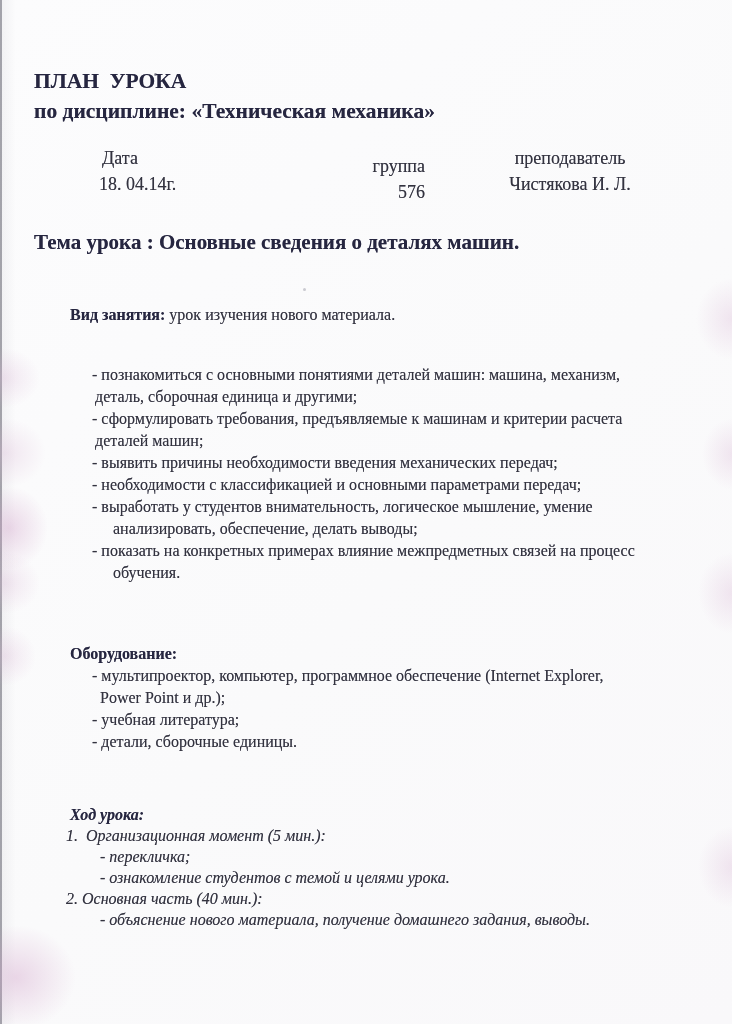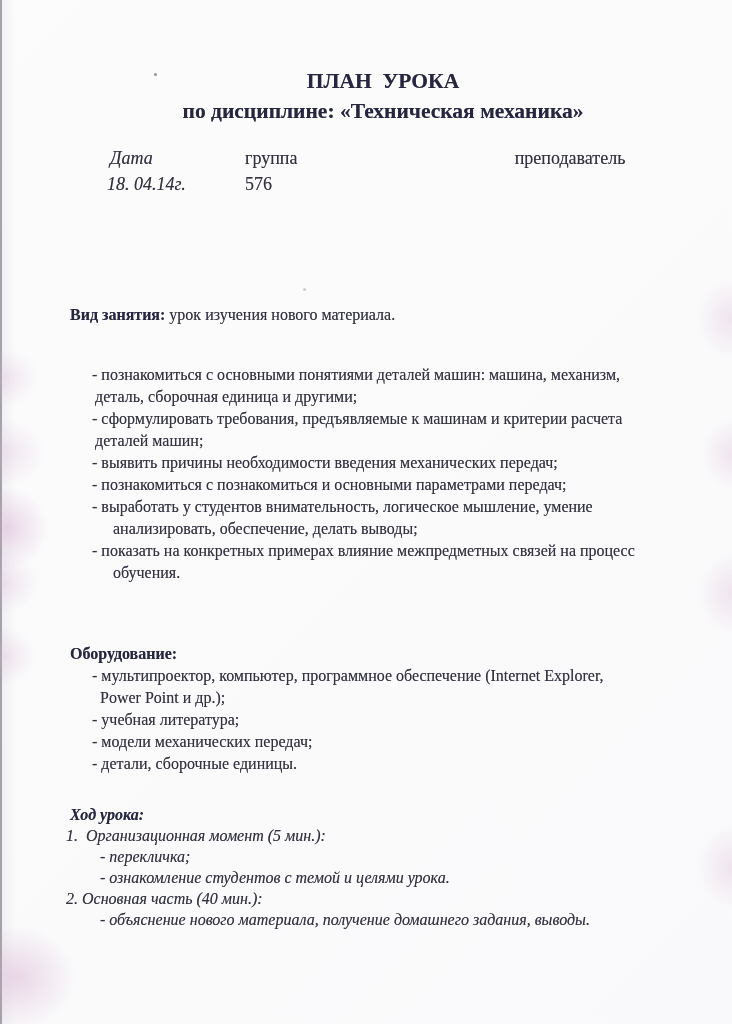--- a/index.html
+++ b/index.html
@@ -21,29 +21,29 @@
   .edge-left-band { position:absolute; left:0; top:0; width:16px; height:100%;
     background:linear-gradient(90deg, rgba(60,60,80,0.06), rgba(60,60,80,0)); }
   .smudge { position:absolute; border-radius:50%;
     background:radial-gradient(closest-side, rgba(215,178,210,0.30), rgba(215,178,210,0)); }
   .smudge.strong { background:radial-gradient(closest-side, rgba(208,160,200,0.40), rgba(208,160,200,0)); }
   .speck { position:absolute; width:3px; height:3px; border-radius:50%;
     background:rgba(60,60,80,0.55); }
   .speck.faint { background:rgba(90,90,110,0.3); }
 
   
-  .center-block { position:absolute; left:34px; right:0; text-align:center; }
+  .center-block { position:absolute; left:34px; right:0; }
   .doc-title { top:66px; font-weight:bold; font-size:21.5px; line-height:30px; color:#262640; }
   .topic { top:229px; font-weight:bold; font-size:21px; line-height:26px; color:#262640; }
 
   
   .meta-col { position:absolute; top:145px; font-size:18px; line-height:26px; }
-  .meta-date { left:107px; width:170px; text-align:left;font-style:italic; }
+  .meta-date { left:99px; width:170px; text-align:left; }
   .meta-date .lbl { padding-left:3px; }
-  .meta-group { left:245px; width:180px; text-align:left; }
+  .meta-group { left:245px; width:180px; text-align:right;margin-top:8px; }
   .meta-teacher { left:460px; width:220px; text-align:center; }
 
   
   .section { position:absolute; left:70px; right:20px; font-size:16px; line-height:22px; }
   .sec-vid { top:304px; }
   .sec-goals { top:364px; }
   .sec-equip { top:643px; }
   .sec-hod { top:804px;font-style:italic; }
   .sec-hod .line { line-height:21px; }
   .heading { font-weight:bold; color:#262640; }
@@ -81,46 +81,49 @@
   <div class="meta-col meta-date txt">
     <div class="line lbl">Дата</div>
     <div class="line">18. 04.14г.</div>
   </div>
   <div class="meta-col meta-group txt">
     <div class="line">группа</div>
     <div class="line">576</div>
   </div>
   <div class="meta-col meta-teacher txt">
     <div class="line">преподаватель</div>
+    <div class="line">Чистякова И. Л.</div>
   </div>
 
+  <div class="center-block topic txt">
+    <div class="line">Тема урока : Основные сведения о деталях машин.</div>
+  </div>
 
   <div class="section sec-vid txt">
     <div class="line"><span class="heading">Вид занятия:</span><span> урок изучения нового материала.</span></div>
   </div>
 
   <div class="section sec-goals txt">
     <div class="line dash">- познакомиться с основными понятиями деталей машин: машина, механизм,</div>
     <div class="line wrap1">деталь, сборочная единица и другими;</div>
     <div class="line dash">- сформулировать требования, предъявляемые к машинам и критерии расчета</div>
     <div class="line wrap1">деталей машин;</div>
     <div class="line dash">- выявить причины необходимости введения механических передач;</div>
-    <div class="line dash">- познакомиться с познакомиться и основными параметрами передач;</div>
+    <div class="line dash">- необходимости с классификацией и основными параметрами передач;</div>
     <div class="line dash">- выработать у студентов внимательность, логическое мышление, умение</div>
     <div class="line wrap2">анализировать, обеспечение, делать выводы;</div>
     <div class="line dash">- показать на конкретных примерах влияние межпредметных связей на процесс</div>
     <div class="line wrap2">обучения.</div>
   </div>
 
   <div class="section sec-equip txt">
     <div class="line heading">Оборудование:</div>
     <div class="line dash">- мультипроектор, компьютер, программное обеспечение (Internet Explorer,</div>
     <div class="line wrapP">Power Point и др.);</div>
     <div class="line dash">- учебная литература;</div>
-    <div class="line dash">- модели механических передач;</div>
     <div class="line dash">- детали, сборочные единицы.</div>
   </div>
 
   <div class="section sec-hod txt">
     <div class="line heading">Ход урока:</div>
     <div class="line num">1.  Организационная момент (5 мин.):</div>
     <div class="line wrapP">- перекличка;</div>
     <div class="line wrapP">- ознакомление студентов с темой и целями урока.</div>
     <div class="line num">2. Основная часть (40 мин.):</div>
     <div class="line wrapP">- объяснение нового материала, получение домашнего задания, выводы.</div>

